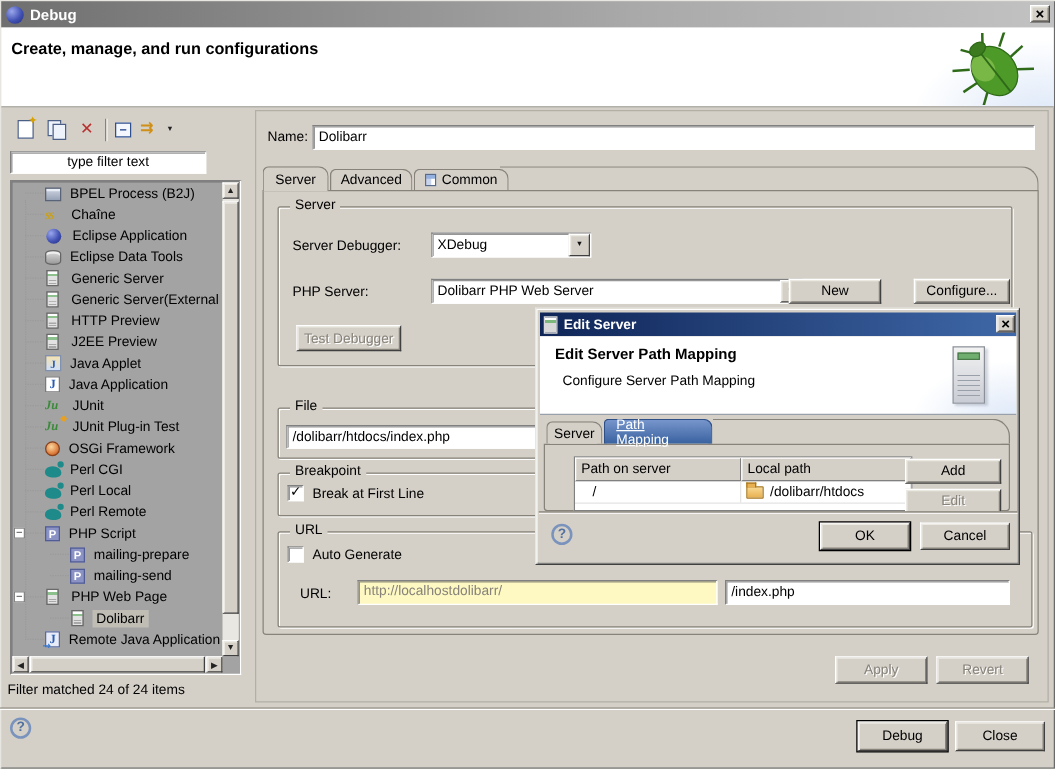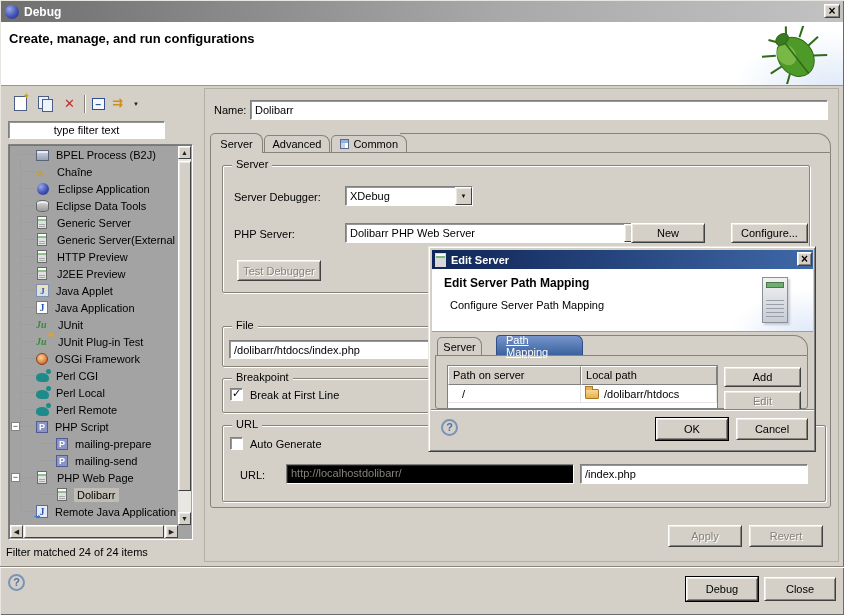--- a/index.html
+++ b/index.html
@@ -10,21 +10,21 @@
   .abs{position:absolute;}
   
   .btn{position:absolute;background:#d4d0c8;border:1px solid;border-color:#ffffff #404040 #404040 #ffffff;
     box-shadow:inset 1px 1px 0 #ece9e2, inset -1px -1px 0 #87837a;
     font:11px "Liberation Sans",sans-serif;text-align:center;display:flex;align-items:center;justify-content:center;cursor:default;}
   .btn.default{outline:1px solid #000;}
   .btn.disabled{color:#87837a;text-shadow:1px 1px 0 #fff;}
   .field{position:absolute;background:#fff;border:1px solid;border-color:#808080 #fff #fff #808080;
     box-shadow:inset 1px 1px 0 rgba(64,64,64,.55);font:11px "Liberation Sans",sans-serif;padding:2px 4px;}
   input.field{outline:none;}
-  .field.disabledf{background:#000000;color:#87837a;}
+  .field.disabledf{background:#fef9c3;color:#87837a;}
   .group{position:absolute;border:1px solid #87837a;border-radius:2px;box-shadow:inset 1px 1px 0 #fff,1px 1px 0 #fff;}
   .group>.glabel{position:absolute;top:-8px;left:9px;background:#d4d0c8;padding:0 4px;}
   .groove{position:absolute;height:0;border-top:1px solid #87837a;border-bottom:1px solid #fff;}
   .combo{position:absolute;background:#fff;border:1px solid;border-color:#808080 #fff #fff #808080;
     box-shadow:inset 1px 1px 0 rgba(64,64,64,.55);display:flex;align-items:center;}
   .combo .cval{flex:1;padding:0 4px;white-space:nowrap;overflow:hidden;}
   .combo .cbtn{width:17px;align-self:stretch;background:#d4d0c8;border:1px solid;border-color:#fff #404040 #404040 #fff;
     box-shadow:inset 1px 1px 0 #ece9e2;display:flex;align-items:center;justify-content:center;font-size:6px;color:#111;}
   .checkbox{position:absolute;width:13px;height:13px;background:#fff;border:1px solid;border-color:#808080 #fff #fff #808080;
     box-shadow:inset 1px 1px 0 rgba(64,64,64,.55);}
@@ -126,23 +126,23 @@
   #dlg-titlebar .tname{color:#fff;font-weight:bold;font-size:11px;margin-left:5px;}
   .mini-server{width:11px;height:14px;border:1px solid #d8d8d8;background:linear-gradient(180deg,#fdfdfd 0,#fdfdfd 18%,#7cb87c 18%,#7cb87c 34%,#d8d8d8 34%);}
   #dlg-header{left:3px;top:22px;width:381px;height:63px;background:
     radial-gradient(120px 70px at 100% 110%,#dce7f8,rgba(255,255,255,0) 70%),#fff;border-bottom:1px solid #98a0ac;}
   .tower{position:absolute;left:330px;top:8px;width:26px;height:46px;border:1px solid #8a8f98;
     background:linear-gradient(180deg,#f2f2f2,#c9ccd4);box-shadow:2px 2px 2px rgba(120,130,150,.35);}
   .tower::before{content:"";position:absolute;left:3px;top:4px;right:3px;height:4px;background:#6fae6f;border:1px solid #4a7a4a;}
   .tower::after{content:"";position:absolute;left:3px;right:3px;top:22px;height:18px;
     background:repeating-linear-gradient(180deg,#9aa0aa 0 1px,transparent 1px 4px);}
   .dtab-active{position:absolute;background:linear-gradient(180deg,#7795cc,#39629f);color:#fff;border:1px solid #2d4f86;border-bottom:none;
-    border-radius:4px 7px 0 0;display:flex;align-items:center;padding:0 9px;text-decoration:underline;margin-left:13px;}
-  
-  #maptable{position:absolute;left:18px;top:118px;width:271px;height:44px;background:#fff;border:1px solid #808080;overflow:hidden;}
+    border-radius:4px 7px 0 0;display:flex;align-items:center;padding:0 9px;text-decoration:underline;}
+  
+  #maptable{position:absolute;left:30px;top:118px;width:271px;height:44px;background:#fff;border:1px solid #808080;overflow:hidden;}
   #maptable .hrow{display:flex;height:19px;}
   #maptable .hcell{background:#d4d0c8;border:1px solid;border-color:#fff #808080 #808080 #fff;padding:2px 4px;}
   #maptable .drow{display:flex;height:18px;border-bottom:1px solid #e4e4e4;align-items:center;}
   #maptable .dcell{padding:0 4px;display:flex;align-items:center;border-right:1px solid #e4e4e4;height:100%;}
   #dlg-bottombar{left:2px;top:162px;width:383px;height:41px;background:#d4d0c8;z-index:5;
     border-top:1px solid #87837a;box-shadow:inset 0 1px 0 #fff;}
   
   #footline{left:0;top:566px;width:844px;}
 </style>
 </head>

